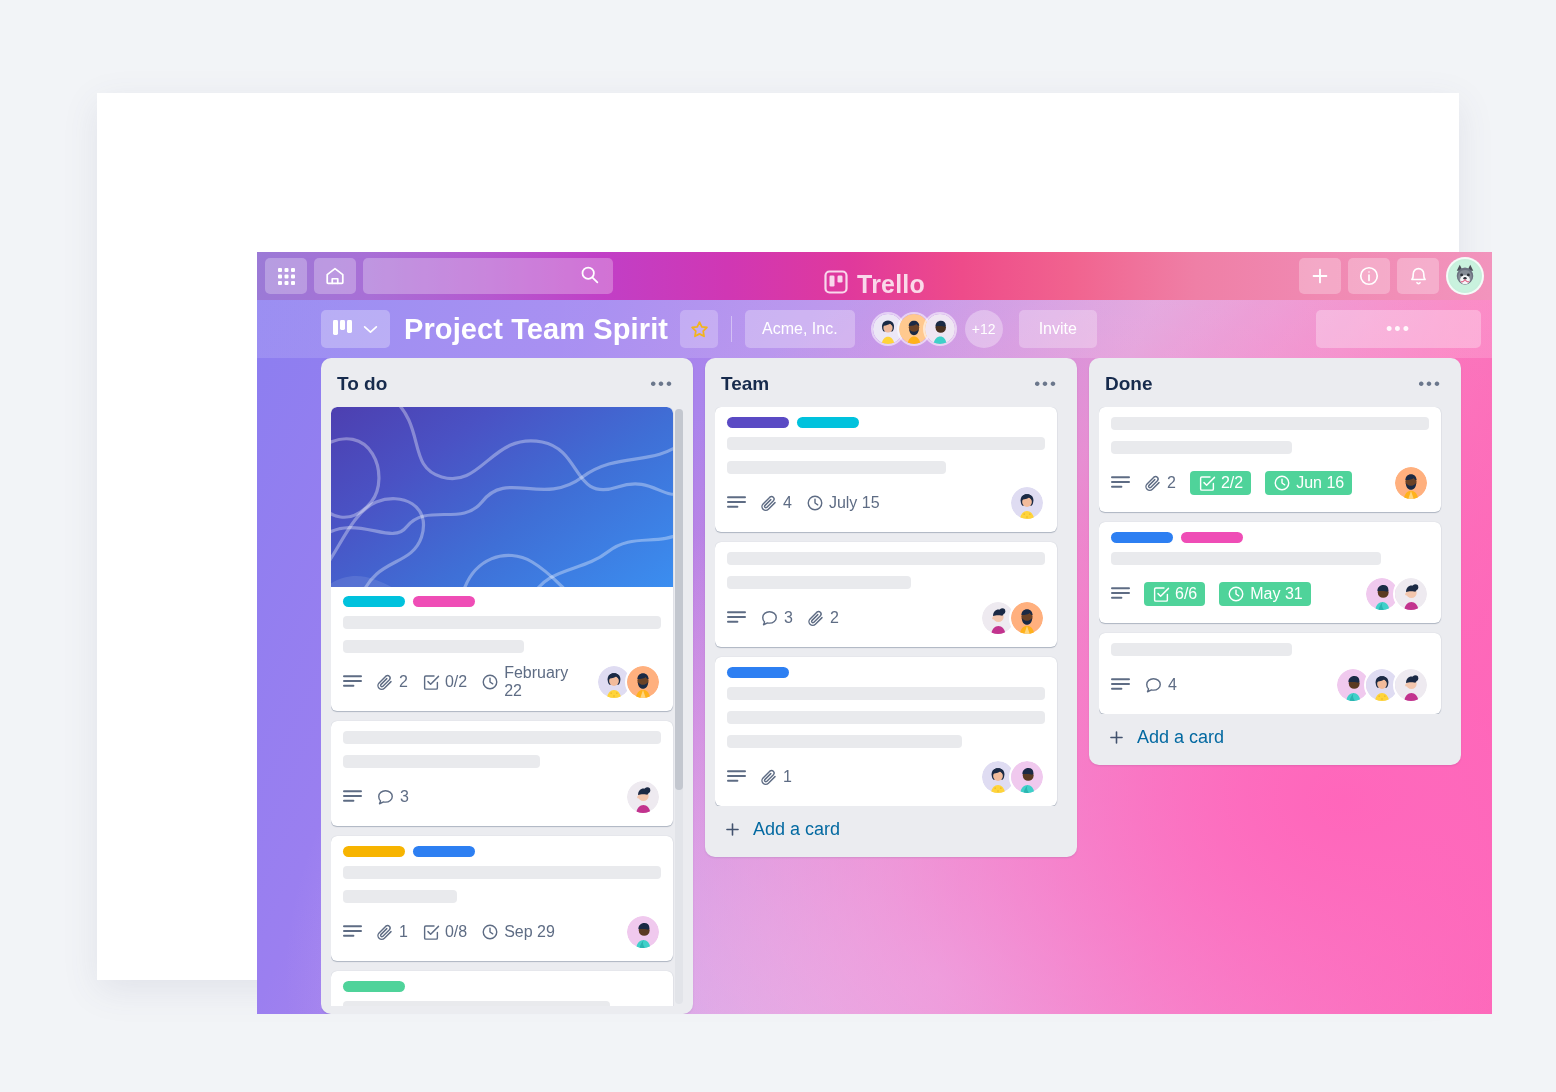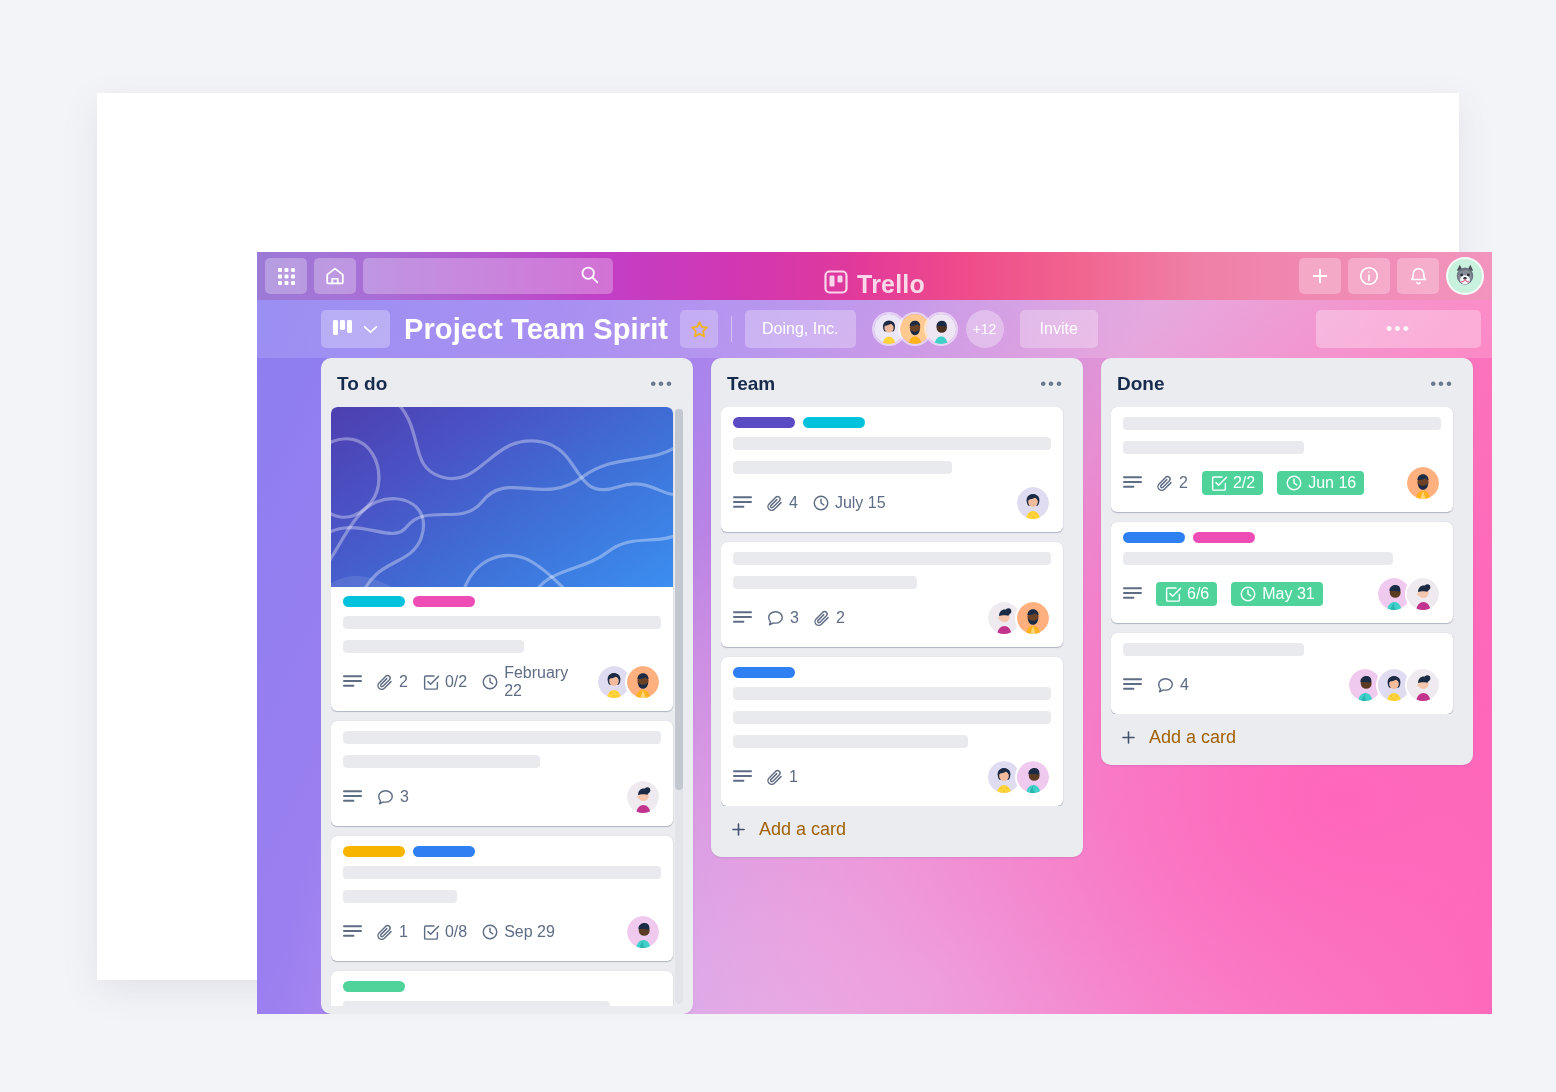--- a/index.html
+++ b/index.html
@@ -152,21 +152,21 @@
   }
   #sidebar-expand {
     position: absolute; left: 0; top: 78px; width: 64px; height: 46px;
     display: flex; align-items: center; justify-content: center;
     color: #fff; font-size: 22px; cursor: pointer;
   }
 
   
   #board {
     position: absolute; left: 64px; top: 106px; right: 0; bottom: 0;
-    display: flex; align-items: flex-start; gap: 18px;
+    display: flex; align-items: flex-start; gap: 12px;
     padding: 0 8px 0 0; overflow: hidden;
   }
   .list {
     width: 372px; flex: 0 0 auto;
     background: #ebecf0; border-radius: 10px;
     padding: 10px 10px 8px 10px;
     max-height: 100%;
     display: flex; flex-direction: column;
     box-shadow: 0 1px 2px rgba(9,30,66,.10);
   }
@@ -218,21 +218,21 @@
     background: #4fd39a; color: #fff;
     padding: 3px 8px; border-radius: 4px; gap: 5px;
   }
   .badge svg { display: block; }
   .card-avatars { margin-left: auto; display: flex; align-items: center; }
   .card-avatars .av { width: 36px; height: 36px; margin-left: -7px; border: 2px solid #fff; }
   .card-avatars .av:first-child { margin-left: 0; }
 
   .add-card {
     display: flex; align-items: center; gap: 11px;
-    padding: 13px 6px 9px 8px; color: #a16207; font-size: 18px;
+    padding: 13px 6px 9px 8px; color: #0369a1; font-size: 18px;
     cursor: pointer; flex: 0 0 auto; text-align: center;
   }
 
   
   .scroller {
     position: absolute; right: 0; top: 2px; width: 8px; bottom: 2px;
     background: #e2e4e9; border-radius: 4px;
   }
   .scroller .thumb {
     position: absolute; left: 0; top: 0; width: 8px; height: 64%;
@@ -342,21 +342,21 @@
             </svg>
         </span>
       </div>
       <div id="board-title">Project Team Spirit</div>
       <div id="star-btn">
         <svg width="21" height="21" viewBox="0 0 24 24" fill="none" stroke="#f2b41c" stroke-width="2" stroke-linejoin="round">
           <path d="M12 3.5l2.6 5.4 5.9.8-4.3 4.2 1 5.9-5.2-2.8-5.2 2.8 1-5.9L3.5 9.7l5.9-.8z"></path>
         </svg>
       </div>
       <div id="bar-divider"></div>
-      <div id="workspace-chip">Doing, Inc.</div>
+      <div id="workspace-chip">Acme, Inc.</div>
 
       <div id="members">
         <div class="av">
           <svg class="face" viewBox="0 0 40 40">
               <circle cx="20" cy="20" r="20" fill="#ece7f6"></circle>
               <path d="M20 9c5.4 0 8 3.2 8 7.6 0 4-1.4 6-2.4 6.7H14.4C13.4 22.6 12 20.6 12 16.6 12 12.2 14.6 9 20 9z" fill="#1b2a45"></path>
               <circle cx="20" cy="18.5" r="6.2" fill="#f0b99a"></circle>
               <path d="M13.6 15.5c0-4.3 2.7-6.6 6.4-6.6s6.4 2.3 6.4 6.6c-1.6-.4-3-1.9-3.4-3.2-1.3 1.7-4.6 3-9.4 3.2z" fill="#1b2a45"></path>
               <path d="M11.5 40c.8-6.4 4.4-9.8 8.5-9.8s7.7 3.4 8.5 9.8z" fill="#ffd43a"></path>
             </svg>

